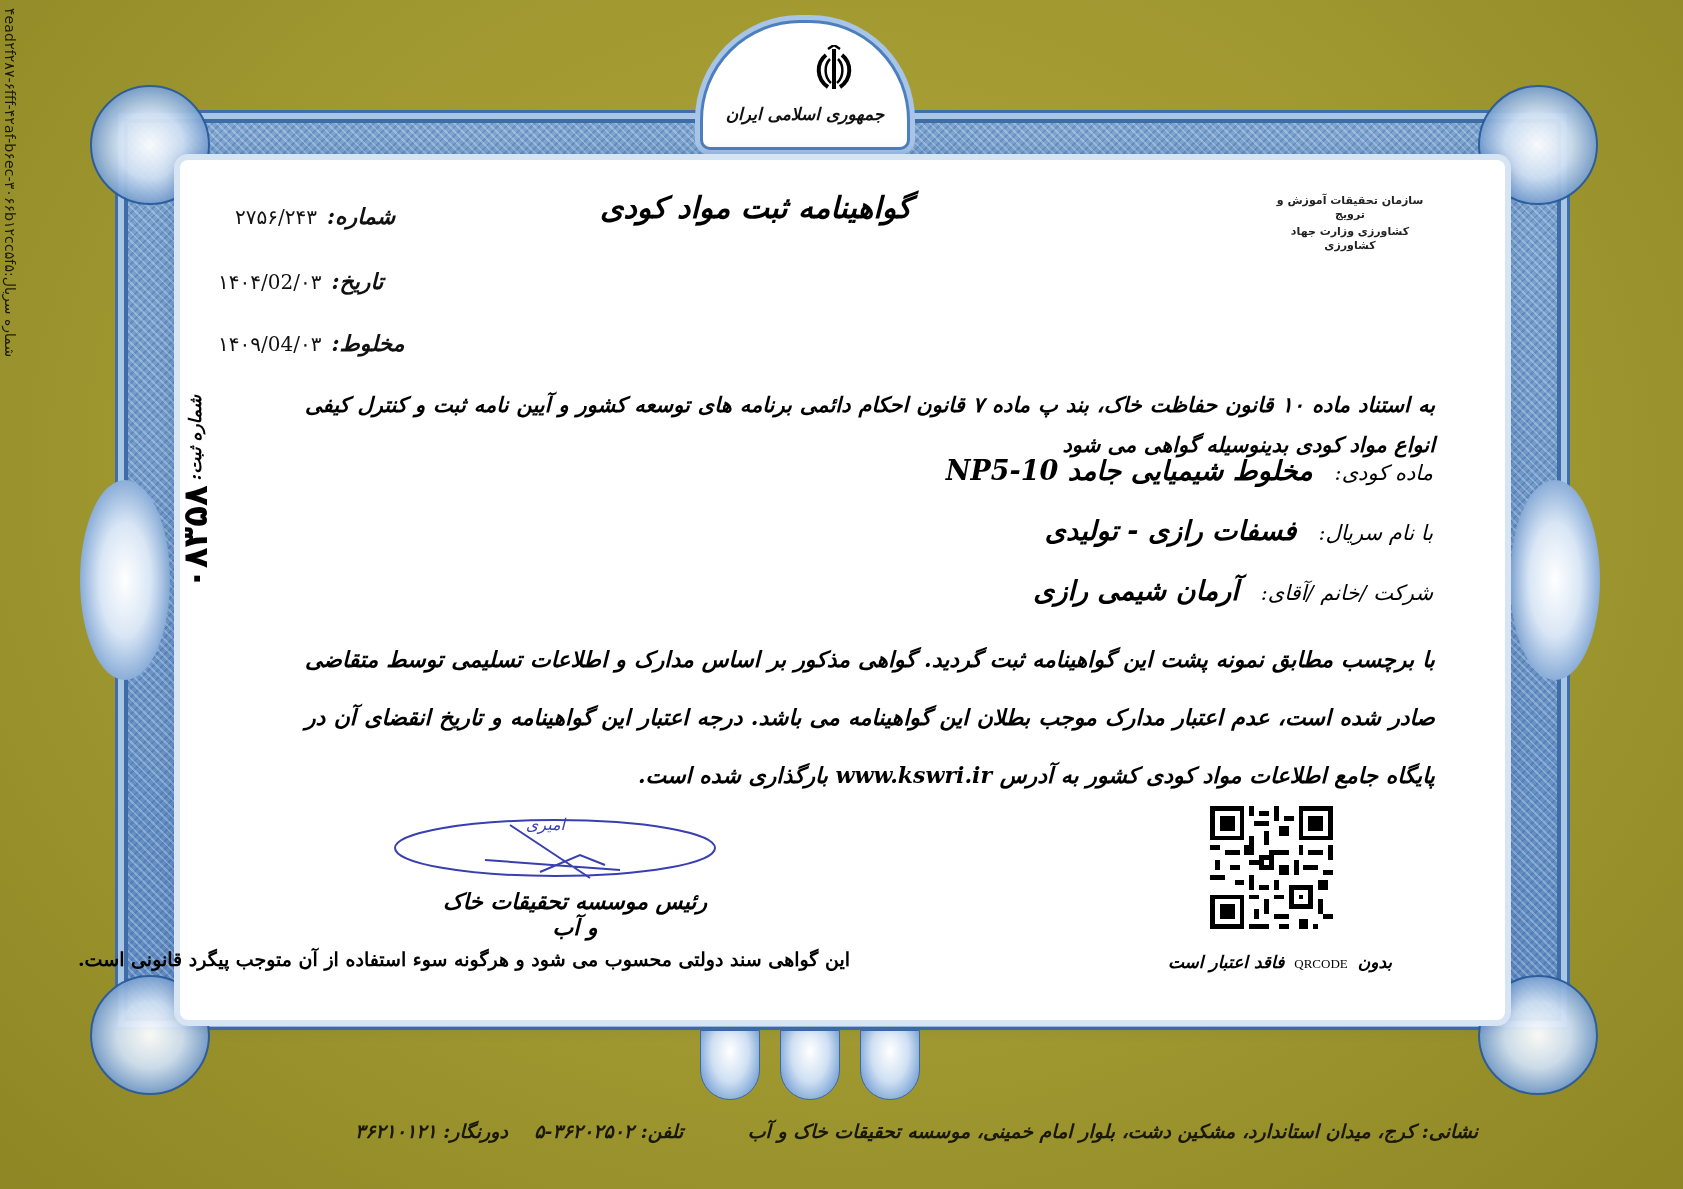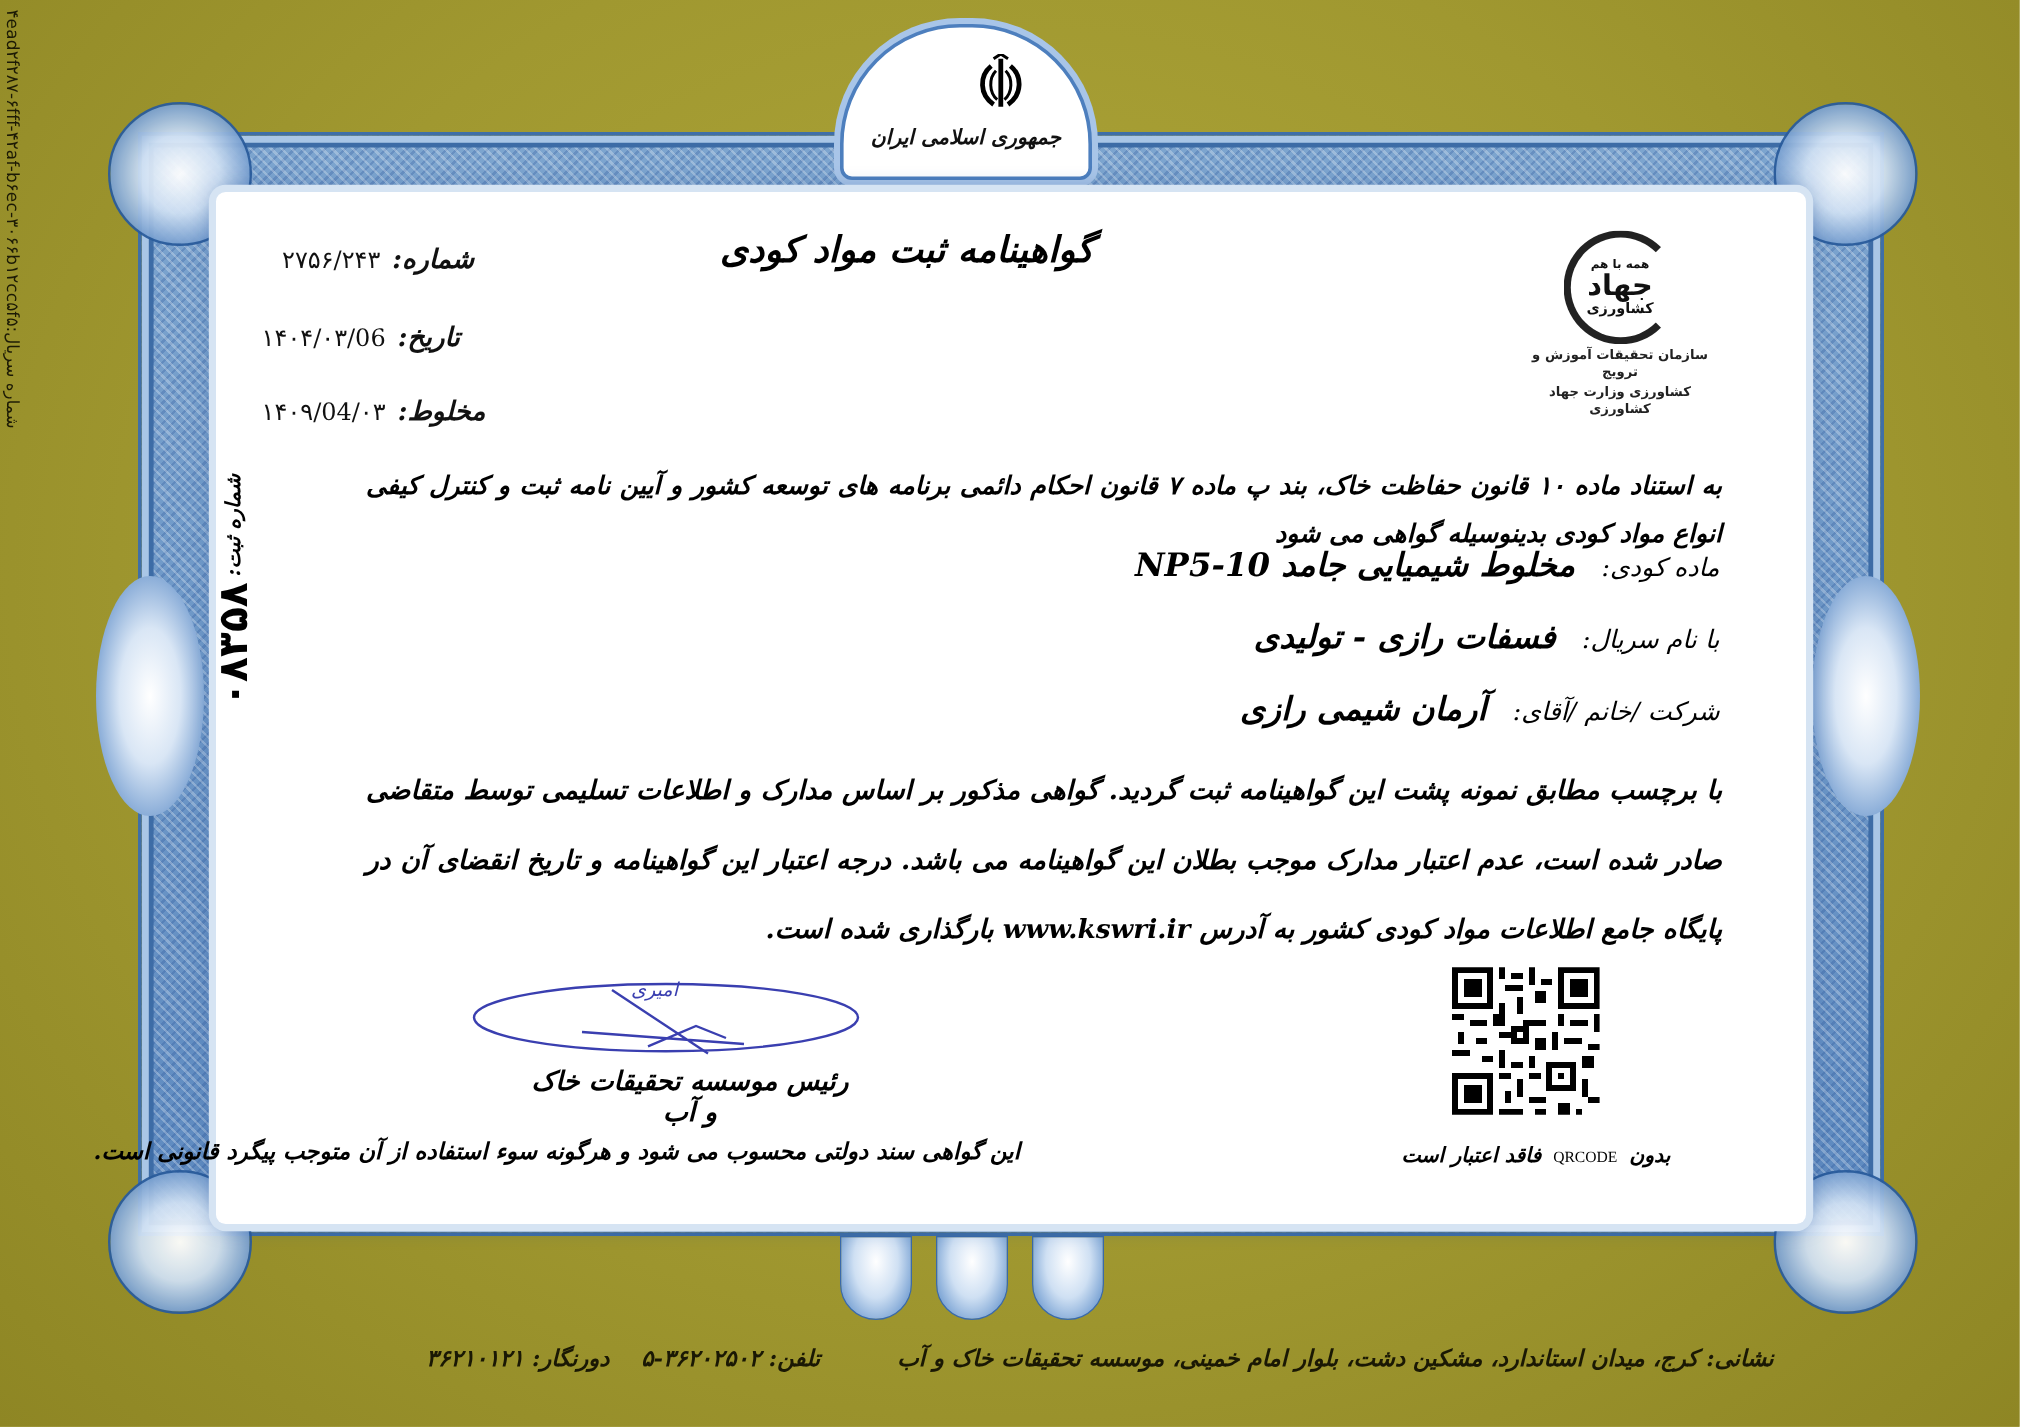--- a/index.html
+++ b/index.html
@@ -85,21 +85,21 @@
   }
   .reg .rlbl { font-size: 17px; font-style: italic; font-weight: bold; }
   .reg .rnum { font-size: 34px; font-weight: bold; margin-top: 30px; font-family: "DejaVu Sans", sans-serif; }
   .signature { position: absolute; left: 390px; top: 800px; width: 330px; height: 80px; }
   .signer {
     position: absolute; left: 440px; top: 888px; width: 270px; text-align: center;
     direction: rtl; font-size: 22px; font-style: italic; font-weight: bold;
   }
   .notice {
     position: absolute; left: 310px; top: 948px; width: 540px; text-align: center;
-    direction: rtl; font-size: 19px; font-style: italic; font-weight: bold; white-space: nowrap;
+    direction: rtl; font-size: 19px; font-weight: bold; white-space: nowrap;
   }
   .qr { position: absolute; left: 1210px; top: 806px; width: 123px; height: 123px; background: #fff; }
   .qr-caption {
     position: absolute; left: 1165px; top: 952px; width: 230px; text-align: center; direction: rtl;
     font-size: 17px; font-style: italic; font-weight: bold; white-space: nowrap;
   }
   .qr-caption .code { font-family: "Liberation Serif", serif; font-style: normal; font-weight: normal; font-size: 13px; margin: 12px 10px; }
   .footer {
     position: absolute; top: 1120px; direction: rtl; font-size: 19px; font-style: italic; font-weight: bold;
     color: #1a1804; white-space: nowrap;
@@ -155,32 +155,27 @@
   <path d="M16 4 L22 0 L28 4" stroke="#000" stroke-width="2.5" fill="none"></path>
 </svg>
 <div class="emblem-caption">جمهوری اسلامی ایران</div>
 
 <div class="title">گواهینامه ثبت مواد کودی</div>
 
 <div class="meta" style="left:235px;top:203px">
   <span class="lbl">شماره:</span><span>۲۷۵۶/۲۴۳</span>
 </div>
 <div class="meta" style="left:218px;top:268px">
-  <span class="lbl">تاریخ:</span><span>۱۴۰۴/۰۳/06</span>
+  <span class="lbl">تاریخ:</span><span>۱۴۰۴/02/۰۳</span>
 </div>
 <div class="meta" style="left:218px;top:330px">
   <span class="lbl">مخلوط:</span><span>۱۴۰۹/04/۰۳</span>
 </div>
 
 <div class="logo">
-  <div class="logo-ring">
-    <span class="l1">همه با هم</span>
-    <span class="l2">جهاد</span>
-    <span class="l3">کشاورزی</span>
-  </div>
   <div class="logo-sub">سازمان تحقیقات آموزش و ترویج</div>
   <div class="logo-sub">کشاورزی وزارت جهاد کشاورزی</div>
 </div>
 
 <div class="reg">
   <span class="rlbl">شماره ثبت:</span>
   <span class="rnum">۰۸۳۵۸</span>
 </div>
 
 <div class="para" style="top:385px;font-size:21px;line-height:40px">به استناد ماده ۱۰ قانون حفاظت خاک، بند پ ماده ۷ قانون احکام دائمی برنامه های توسعه کشور و آیین نامه ثبت و کنترل کیفی انواع مواد کودی بدینوسیله گواهی می شود</div>

